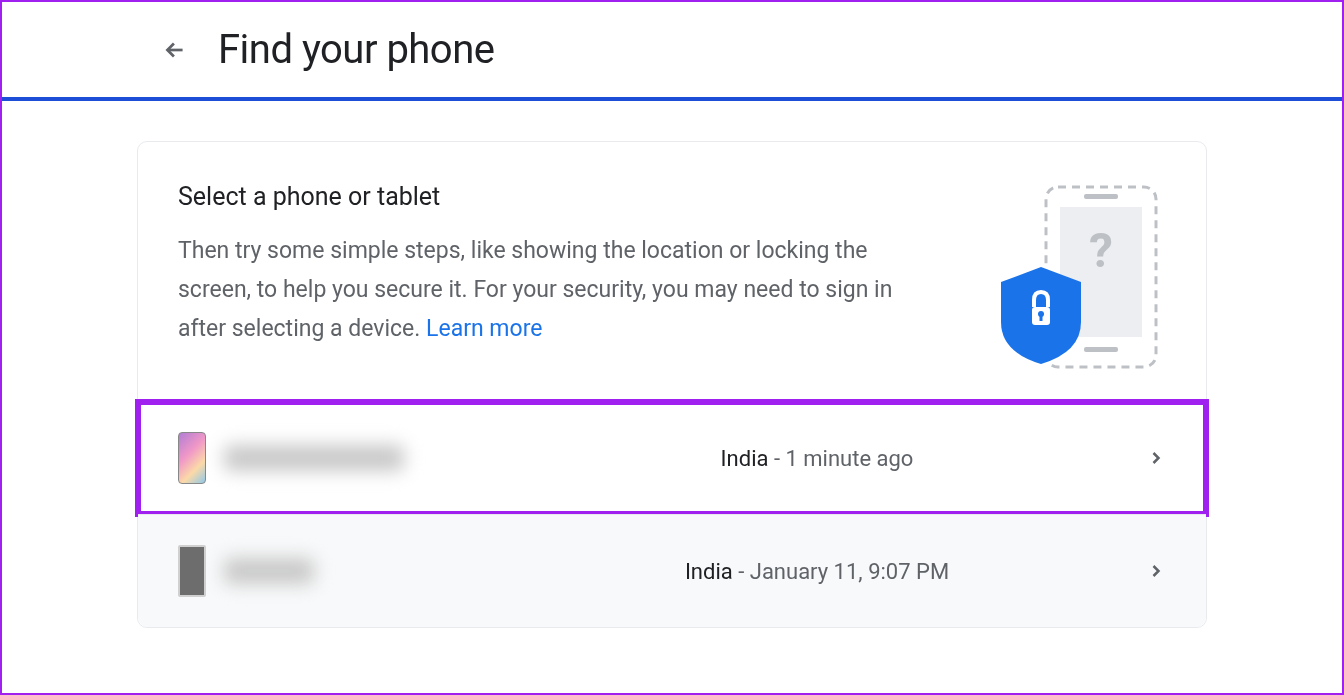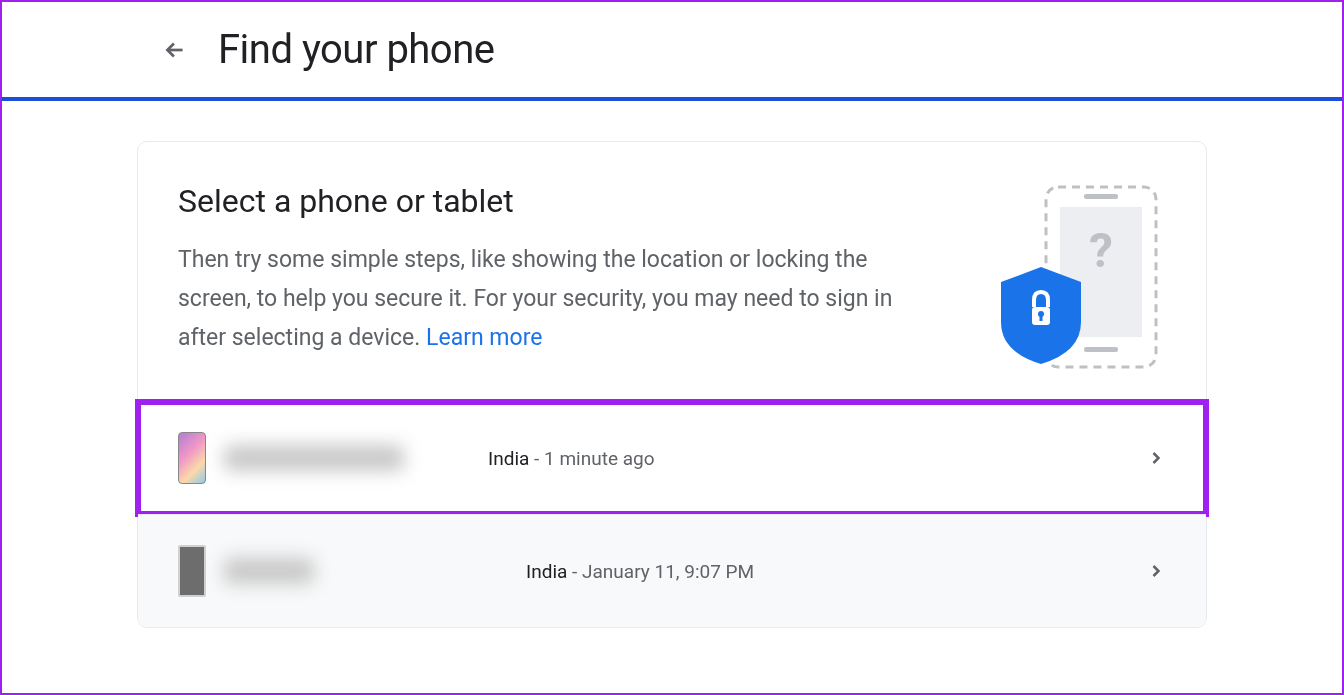--- a/index.html
+++ b/index.html
@@ -37,21 +37,21 @@
     border-radius: 10px;
     background: #fff;
   }
   .card-header {
     display: flex;
     padding: 40px 40px 30px 40px;
     gap: 30px;
   }
   .card-header-text { flex: 1; }
   .card-title {
-    font-size: 32px;
+    font-size: 25px;
     font-weight: 400;
     color: #202124;
     margin-bottom: 20px;
   }
   .card-desc {
     font-size: 23px;
     line-height: 1.7;
     color: #5f6368;
     max-width: 730px;
   }
@@ -109,22 +109,23 @@
     height: 26px;
     background: #c8c8c8;
     filter: blur(9px);
     border-radius: 6px;
   }
   .blurred-name.short {
     width: 90px;
   }
   .device-info {
     flex: 1;
-    font-size: 19px;
+    font-size: 22px;
     color: #5f6368;
+    text-align: center;
     padding-left: 50px;
   }
   .device-location { color: #202124; }
   .chevron {
     color: #5f6368;
     width: 20px;
     height: 20px;
   }
 </style>
 </head>

